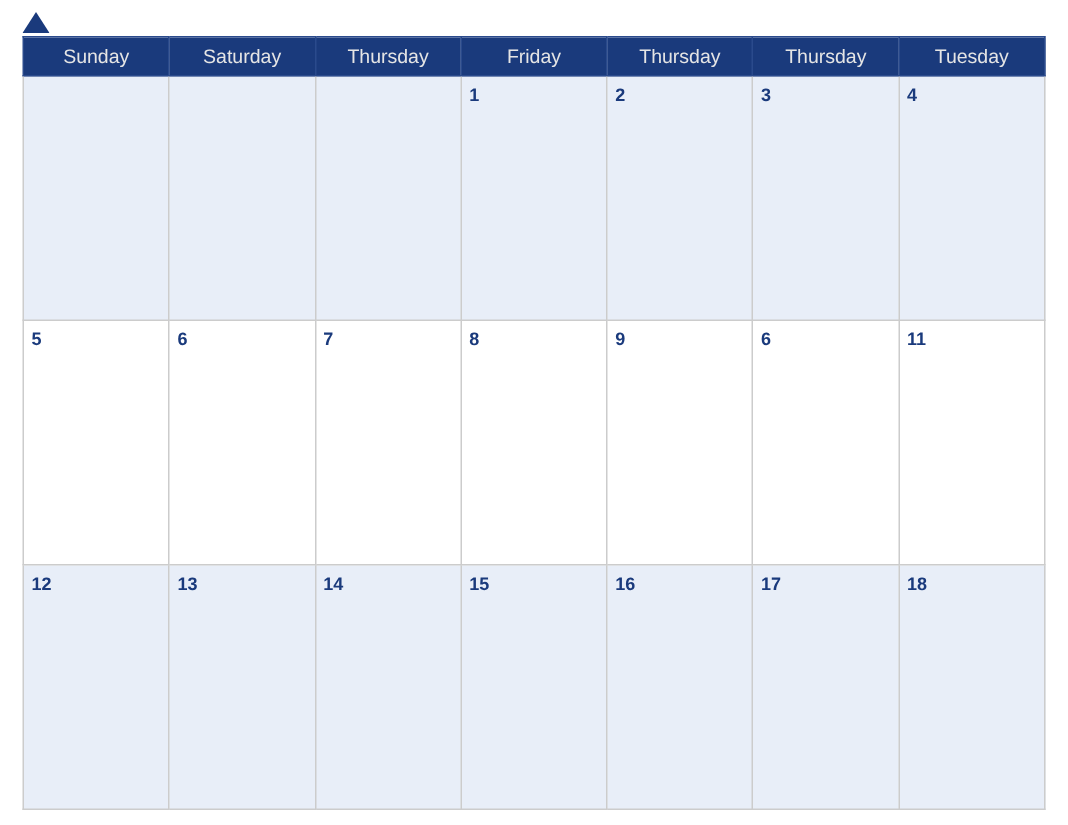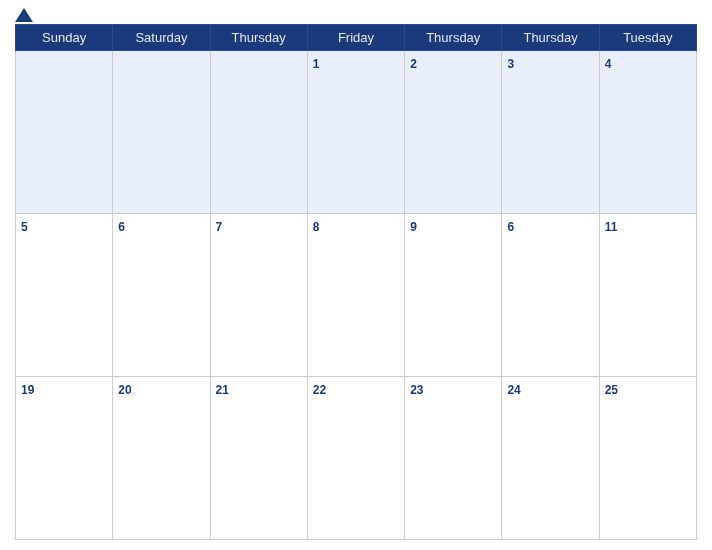--- a/index.html
+++ b/index.html
@@ -136,23 +136,23 @@
       </tr>
       <tr class="row-white">
         <td><span class="day-number">5</span></td>
         <td><span class="day-number">6</span></td>
         <td><span class="day-number">7</span></td>
         <td><span class="day-number">8</span></td>
         <td><span class="day-number">9</span></td>
         <td><span class="day-number">6</span></td>
         <td><span class="day-number">11</span></td>
       </tr>
-      <tr class="row-white">
-        <td><span class="day-number">19</span></td>
-        <td><span class="day-number">20</span></td>
-        <td><span class="day-number">21</span></td>
-        <td><span class="day-number">22</span></td>
-        <td><span class="day-number">23</span></td>
-        <td><span class="day-number">24</span></td>
-        <td><span class="day-number">25</span></td>
+      <tr class="row-blue">
+        <td><span class="day-number">12</span></td>
+        <td><span class="day-number">13</span></td>
+        <td><span class="day-number">14</span></td>
+        <td><span class="day-number">15</span></td>
+        <td><span class="day-number">16</span></td>
+        <td><span class="day-number">17</span></td>
+        <td><span class="day-number">18</span></td>
       </tr>
     </tbody>
 </table>
 
 </body></html>

